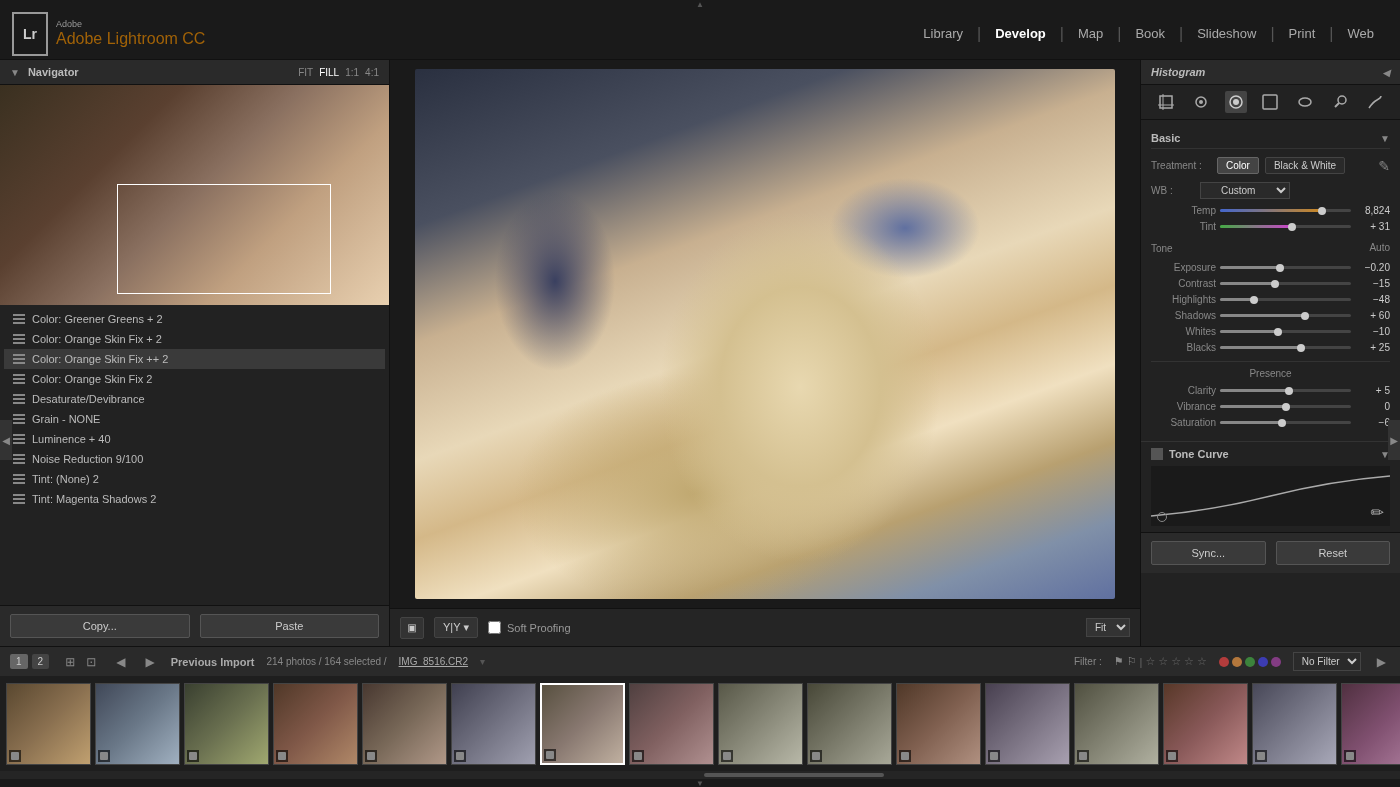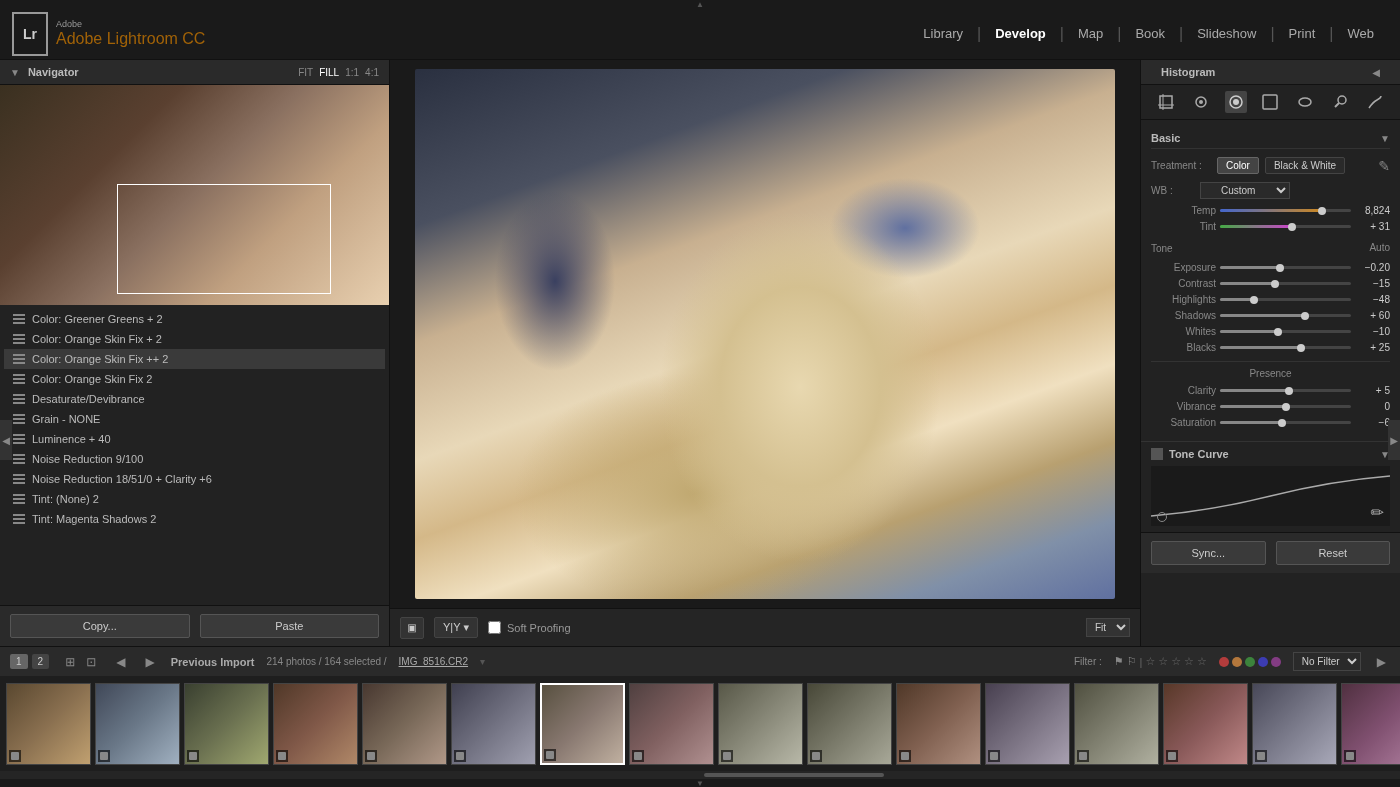--- a/index.html
+++ b/index.html
@@ -283,25 +283,26 @@
       background: #222;
       display: flex;
       flex-direction: column;
       flex-shrink: 0;
       border-left: 1px solid #111;
       overflow-y: auto;
     }
 
     .histogram-header {
       background: #2a2a2a;
-      padding: 6px 20px;
+      padding: 6px 10px;
       display: flex;
       align-items: center;
       justify-content: space-between;
       border-bottom: 1px solid #111;
+      font-style: italic;
     }
     .panel-title {
       font-size: 11px;
       color: #bbb;
       font-weight: bold;
     }
 
     .tool-icons-row {
       display: flex;
       align-items: center;
@@ -833,30 +834,20 @@
         <span>Noise Reduction 9/100</span>
       </div>
       <div class="preset-item">
         <div class="preset-icon">
           <svg viewBox="0 0 12 12">
               <rect x="0" y="1" width="12" height="2" fill="#888"></rect>
               <rect x="0" y="5" width="12" height="2" fill="#888"></rect>
               <rect x="0" y="9" width="12" height="2" fill="#888"></rect>
             </svg>
         </div>
-        <span>Noise Reduction 18/51/0 + Clarity +6</span>
-      </div>
-      <div class="preset-item">
-        <div class="preset-icon">
-          <svg viewBox="0 0 12 12">
-              <rect x="0" y="1" width="12" height="2" fill="#888"></rect>
-              <rect x="0" y="5" width="12" height="2" fill="#888"></rect>
-              <rect x="0" y="9" width="12" height="2" fill="#888"></rect>
-            </svg>
-        </div>
         <span>Tint: (None) 2</span>
       </div>
       <div class="preset-item">
         <div class="preset-icon">
           <svg viewBox="0 0 12 12">
               <rect x="0" y="1" width="12" height="2" fill="#888"></rect>
               <rect x="0" y="5" width="12" height="2" fill="#888"></rect>
               <rect x="0" y="9" width="12" height="2" fill="#888"></rect>
             </svg>
         </div>

